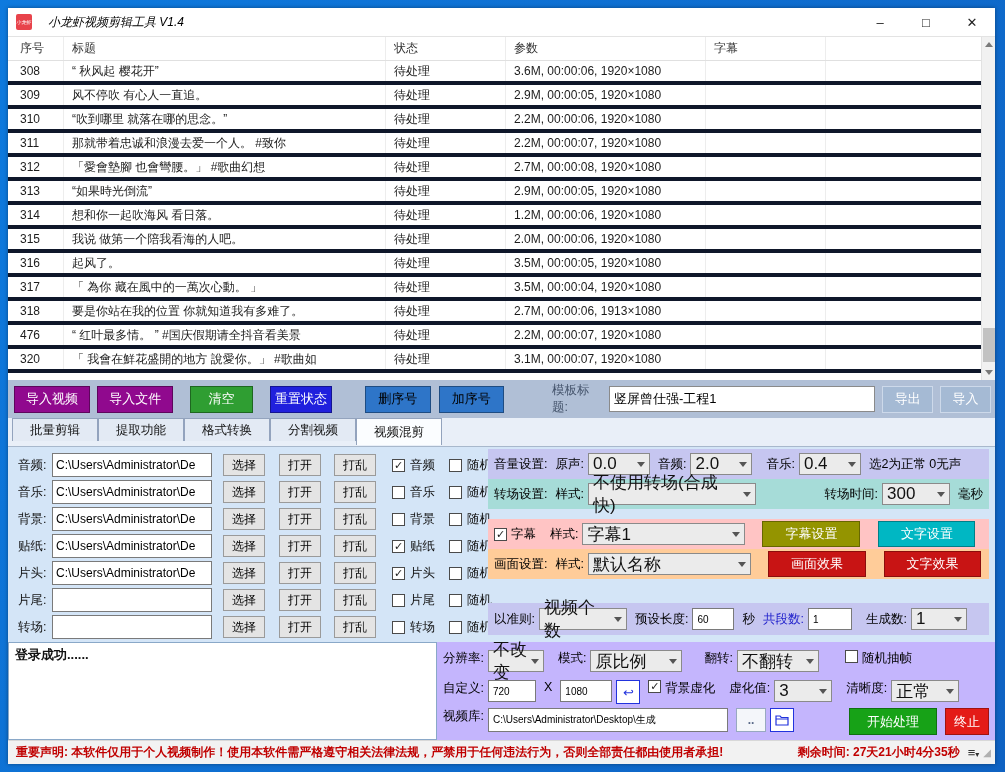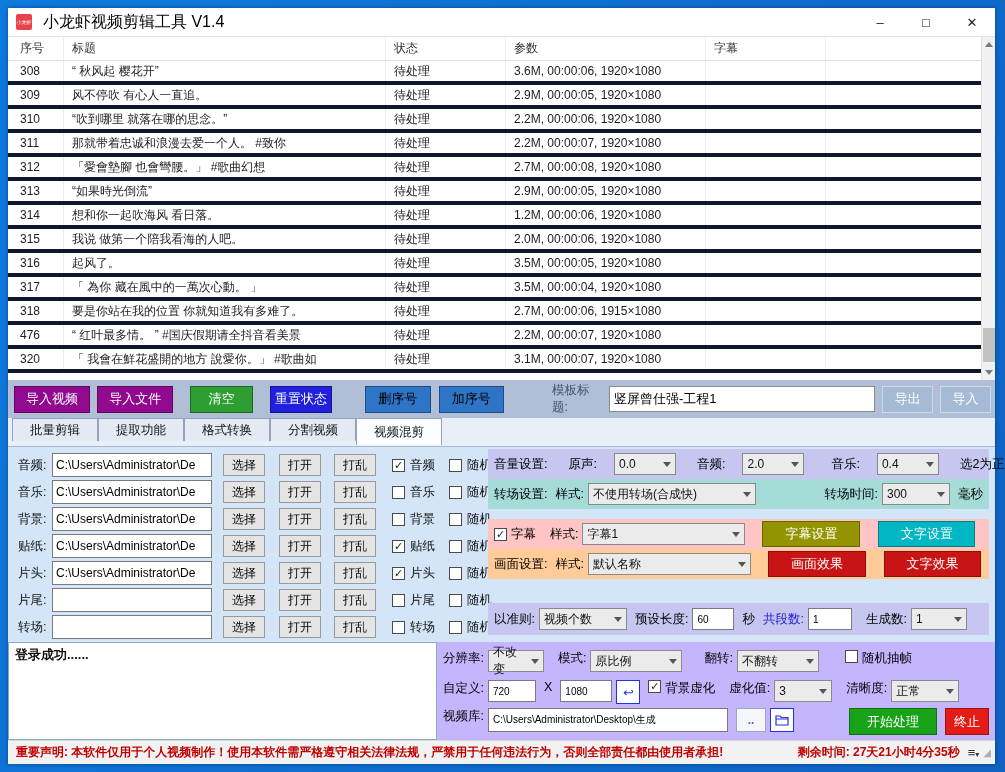--- a/index.html
+++ b/index.html
@@ -9,21 +9,21 @@
     font-family:"Liberation Sans","DejaVu Sans",sans-serif;
     position:relative; overflow:hidden; color:#111;
   }
   .window { position:absolute; left:8px; top:8px; width:987px; height:756px;
     background:#fff; display:flex; flex-direction:column; box-shadow:0 0 4px rgba(0,0,0,.4); }
 
   
   .titlebar { height:28px; background:#fff; display:flex; align-items:center; padding-left:8px; flex:none; }
   .app-icon { width:16px; height:16px; background:#e8434b; border-radius:2px; color:#fff;
     font-size:5px; display:inline-flex; align-items:center; justify-content:center; overflow:hidden; flex:none; }
-  .title-text { font-size:16px; margin-left:11px; color:#000; }
+  .title-text { font-size:12px; margin-left:16px; color:#000;font-style:italic; }
   .win-controls { margin-left:auto; display:flex; height:100%; }
   .wc { width:46px; height:100%; display:flex; align-items:center; justify-content:center;
     font-size:13px; color:#222; cursor:default; }
 
   
   .table-area { height:344px; position:relative; background:#fff; border-top:1px solid #e3e3e3; flex:none; }
   .t-grid { display:grid; grid-template-columns:56px 322px 120px 200px 120px 1fr; width:973px; }
   .t-header { height:24px; border-bottom:1px solid #e0e0e0; }
   .t-header .c { font-size:12px; color:#333; display:flex; align-items:center; }
   .t-row { height:24px; border-bottom:4px solid #0f172a; }
@@ -74,29 +74,29 @@
   .gbtn.g3 { margin-left:13px; }
   .cb { width:13px; height:13px; background:#fff; border:1px solid #4a4a4a; display:inline-flex;
     align-items:center; justify-content:center; flex:none; }
   .cb.checked::after { content:"✓"; font-size:11px; font-weight:bold; color:#1c1c1c; line-height:1; }
   .m-cb { margin-left:16px; }
   .m-cl { font-size:12.5px; margin-left:5px; width:33px; flex:none; }
   .m-cb2 { margin-left:6px; }
 
   .mix-right { position:absolute; left:480px; right:6px; top:0; }
   .srow { position:absolute; left:0; right:0; display:flex; align-items:center; padding:0 6px; }
-  .r1 { top:2px; height:30px; background:#c6c6f0;gap:13px; }
+  .r1 { top:2px; height:30px; background:#c6c6f0; }
   .r2 { top:32px; height:30px; background:#a6dcd8; }
   .r3 { top:72px; height:30px; background:#ffc4c4; }
   .r4 { top:102px; height:30px; background:#ffcc99; }
   .r5 { top:156px; height:32px; background:#c6c6f0; }
   .slabel { font-size:12.5px; color:#000; white-space:nowrap; }
   .slabel.blue { color:#2222cc; }
   .combo { display:inline-flex; align-items:center; justify-content:space-between; background:#ebebeb;
-    border:1px solid #8a8a8a; height:22px; padding:0 4px; font-size:12px; flex:none; }
+    border:1px solid #8a8a8a; height:22px; padding:0 4px; font-size:17px; flex:none; }
   .combo .arr { width:0; height:0; border-left:4px solid transparent; border-right:4px solid transparent;
     border-top:5px solid #555; margin-left:4px; flex:none; }
   .sinput { height:22px; border:1px solid #7a7a7a; background:#fff; font-size:10px; padding:0 4px;
     font-family:inherit; flex:none; }
   .cbtn { height:26px; border:1px solid rgba(0,0,0,.3); color:#fff; font-size:13px; font-family:inherit; cursor:default; flex:none; }
   .btn-olive { background:#949400; width:98px; margin-left:17px; }
   .btn-teal { background:#00b7c3; width:97px; margin-left:18px; }
   .btn-red { background:#c81414; width:98px; margin-left:17px; }
   .btn-red2 { background:#c81414; width:97px; margin-left:18px; }
   .gap4 { margin-left:4px; } .gap8 { margin-left:8px; } .gap14 { margin-left:14px; } .gapauto { margin-left:auto; }
@@ -227,21 +227,21 @@
     <div class="c title">「 為你 藏在風中的一萬次心動。 」</div>
     <div class="c status">待处理</div>
     <div class="c params">3.5M, 00:00:04, 1920×1080</div>
     <div class="c subtitle"></div>
     <div class="c extra"></div>
   </div>
         <div class="t-grid t-row">
     <div class="c no">318</div>
     <div class="c title">要是你站在我的位置 你就知道我有多难了。</div>
     <div class="c status">待处理</div>
-    <div class="c params">2.7M, 00:00:06, 1915×1080</div>
+    <div class="c params">2.7M, 00:00:06, 1913×1080</div>
     <div class="c subtitle"></div>
     <div class="c extra"></div>
   </div>
         <div class="t-grid t-row">
     <div class="c no">476</div>
     <div class="c title">“ 红叶最多情。 ” #国庆假期请全抖音看美景</div>
     <div class="c status">待处理</div>
     <div class="c params">2.2M, 00:00:07, 1920×1080</div>
     <div class="c subtitle"></div>
     <div class="c extra"></div>

